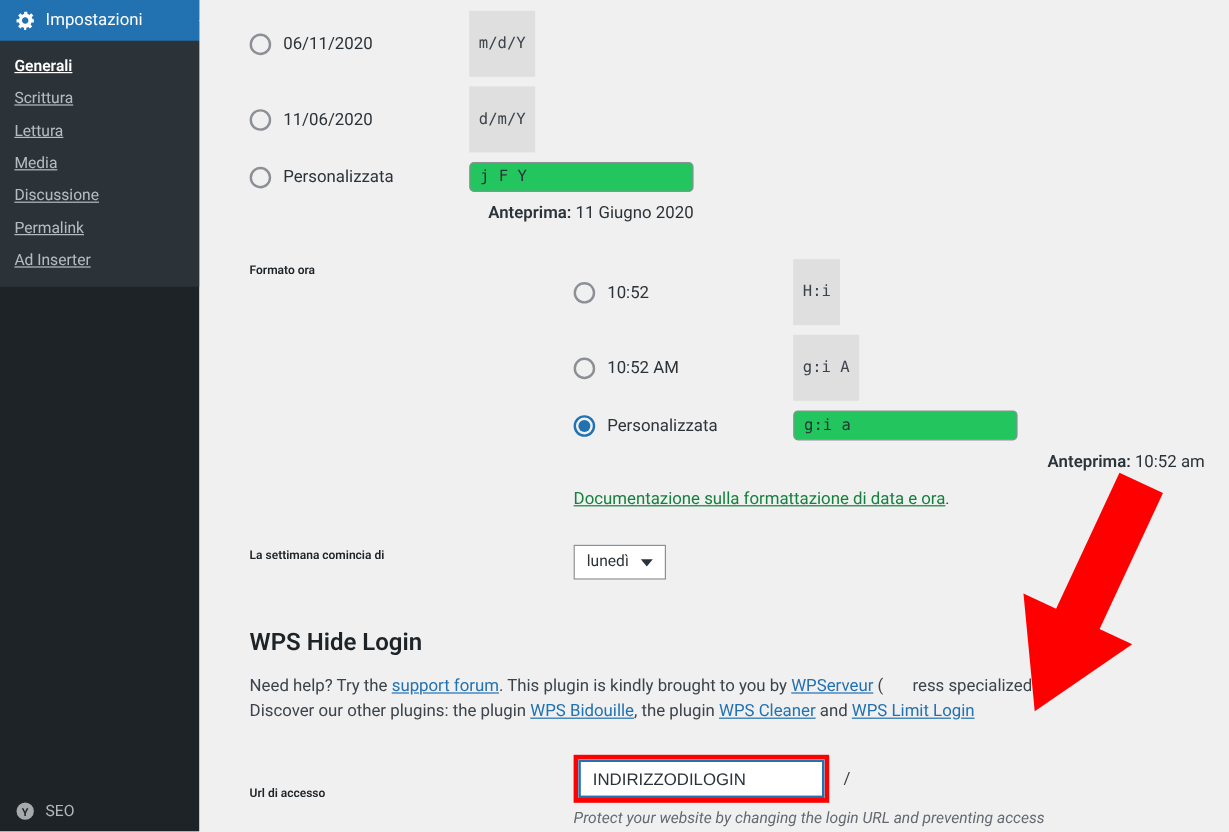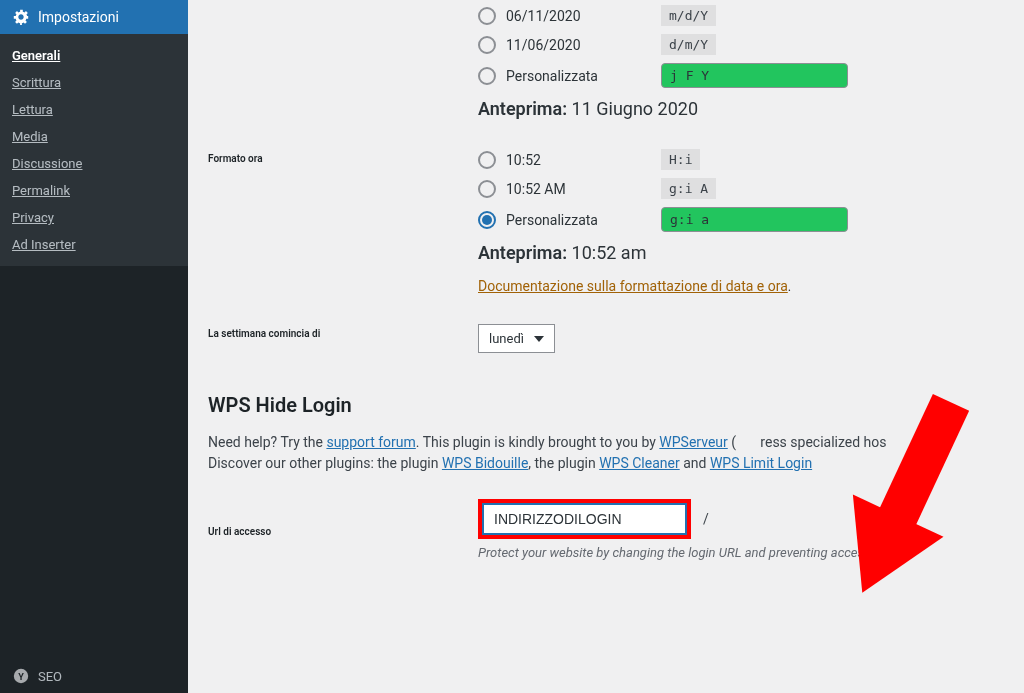--- a/index.html
+++ b/index.html
@@ -1,37 +1,37 @@
 <!DOCTYPE html>
 <html><head>
 <meta charset="utf-8">
 <style>
 * { margin: 0; padding: 0; box-sizing: border-box; }
 body { font-family: -apple-system, BlinkMacSystemFont, "Segoe UI", Roboto, sans-serif; font-size: 13px; color: #3c434a; background: #f0f0f1; width: 1024px; height: 693px; overflow: hidden; position: relative; }
-.sidebar { position: absolute; left: 0; top: 0; width: 188px; height: 100%; background: #1d2327; color: #f0f0f1; }
+.sidebar { position: absolute; left: 0; top: 0; width: 166px; height: 100%; background: #1d2327; color: #f0f0f1; }
 .sidebar-current { background: #2271b1; color: #fff; padding: 8px 12px; font-size: 14px; font-weight: 400; display: flex; align-items: center; gap: 8px; position: relative; }
 .sidebar-current::after { content: ""; position: absolute; right: -8px; top: 50%; transform: translateY(-50%); border: 8px solid transparent; border-right-color: #f0f0f1; }
 .sidebar-sub { background: #2c3338; padding: 8px 0; }
 .sidebar-sub-item { padding: 6px 12px; color: rgba(240,246,252,0.7); font-size: 13px; cursor: pointer; text-decoration: underline; }
 .sidebar-sub-item.active { color: #fff; font-weight: 600; }
 .sidebar-bottom { position: absolute; bottom: 0; left: 0; right: 0; padding: 8px 12px; color: rgba(240,246,252,0.7); display: flex; align-items: center; gap: 8px; }
 .content { margin-left: 188px; padding: 0 20px 20px 20px; background: #f0f0f1; height: 100%; overflow: hidden; }
 .form-row { display: flex; align-items: flex-start; padding: 15px 0; }
 .form-label { width: 270px; font-weight: 600; color: #1d2327; font-size: 10px; padding-top: 4px; }
 .form-field { flex: 1; }
 .radio-row { display: flex; align-items: center; margin-bottom: 8px; }
 .radio-circle { width: 18px; height: 18px; border: 2px solid #8c8f94; border-radius: 50%; margin-right: 10px; display: inline-flex; align-items: center; justify-content: center; flex-shrink: 0; }
 .radio-circle.checked { border-color: #2271b1; }
 .radio-circle.checked::after { content: ""; width: 10px; height: 10px; background: #2271b1; border-radius: 50%; }
 .radio-label { width: 155px; font-size: 14px; color: #2c3338; }
-.code-box { display: inline-block; background: rgba(0,0,0,0.07); padding: 3px 8px; font-family: Menlo, Consolas, monospace; font-size: 13px; color: #3c434a; }
+.code-box { display: inline-block; background: rgba(0,0,0,0.07); padding: 20px 8px; font-family: Menlo, Consolas, monospace; font-size: 13px; color: #3c434a; }
 .text-input { border: 1px solid #8c8f94; border-radius: 4px; padding: 4px 8px; font-family: Menlo, Consolas, monospace; font-size: 13px; background: #22c55e; color: #2c3338; min-width: 50px; }
-.preview-line { margin: 10px 0 0 0; font-size: 18px; color: #2c3338; }
+.preview-line { margin: 10px 0 0 0; font-size: 14px; color: #2c3338; text-align: right; }
 .preview-line strong { font-weight: 600; }
-.doc-link { color: #a16207; text-decoration: underline; cursor: pointer; font-size: 14px; margin-top: 15px; display: inline-block; }
+.doc-link { color: #15803d; text-decoration: underline; cursor: pointer; font-size: 14px; margin-top: 15px; display: inline-block; }
 .select-box { border: 1px solid #8c8f94; border-radius: 0; padding: 6px 30px 6px 10px; background: #fff; font-size: 13px; color: #2c3338; position: relative; display: inline-flex; align-items: center; gap: 15px; }
 .select-box::after { content: ""; width: 0; height: 0; border-left: 5px solid transparent; border-right: 5px solid transparent; border-top: 6px solid #2c3338; position: absolute; right: 10px; top: 50%; transform: translateY(-50%); }
 h2.section-title { font-size: 20px; font-weight: 600; color: #1d2327; margin: 25px 0 15px 0; }
 .help-text { font-size: 14px; color: #3c434a; line-height: 1.5; margin-bottom: 10px; }
 .help-text a { color: #2271b1; text-decoration: underline; cursor: pointer; }
 .url-prefix { background: #f0f0f1; border: 1px solid #8c8f94; padding: 4px 10px; font-family: Menlo, Consolas, monospace; font-size: 13px; color: #3c434a; border-radius: 4px 0 0 4px; }
 .url-input-wrap { display: inline-flex; align-items: center; border: 4px solid #ff0000; background: #fff; }
 .url-input { border: 2px solid #2271b1; padding: 6px 10px; font-size: 14px; color: #2c3338; background: #fff; min-width: 170px; }
 .url-suffix { padding: 0 6px; font-size: 14px; color: #3c434a; }
 .desc-text { font-style: italic; color: #646970; font-size: 13px; margin-top: 6px; }
@@ -48,35 +48,34 @@
       </svg>
     <span>Impostazioni</span>
   </div>
   <div class="sidebar-sub">
     <div class="sidebar-sub-item active"><span>Generali</span></div>
     <div class="sidebar-sub-item"><span>Scrittura</span></div>
     <div class="sidebar-sub-item"><span>Lettura</span></div>
     <div class="sidebar-sub-item"><span>Media</span></div>
     <div class="sidebar-sub-item"><span>Discussione</span></div>
     <div class="sidebar-sub-item"><span>Permalink</span></div>
-    <div class="sidebar-sub-item"><span>Privacy</span></div>
     <div class="sidebar-sub-item"><span>Ad Inserter</span></div>
   </div>
   <div class="sidebar-bottom">
     <svg class="icon-svg" viewBox="0 0 20 20">
         <circle cx="10" cy="10" r="8" fill="#a7aaad"></circle>
         <text x="10" y="14" font-size="10" text-anchor="middle" fill="#1d2327" font-weight="bold">Y</text>
       </svg>
     <span>SEO</span>
   </div>
 </div>
 
 <div class="content">
 
-  <div class="form-row" style="padding-top:5px;">
+  <div class="form-row" style="padding-top:5px;flex-direction:column;">
     <div class="form-label"></div>
     <div class="form-field">
       <div class="radio-row">
         <span class="radio-circle"></span>
         <span class="radio-label">06/11/2020</span>
         <span class="code-box">m/d/Y</span>
       </div>
       <div class="radio-row">
         <span class="radio-circle"></span>
         <span class="radio-label">11/06/2020</span>

